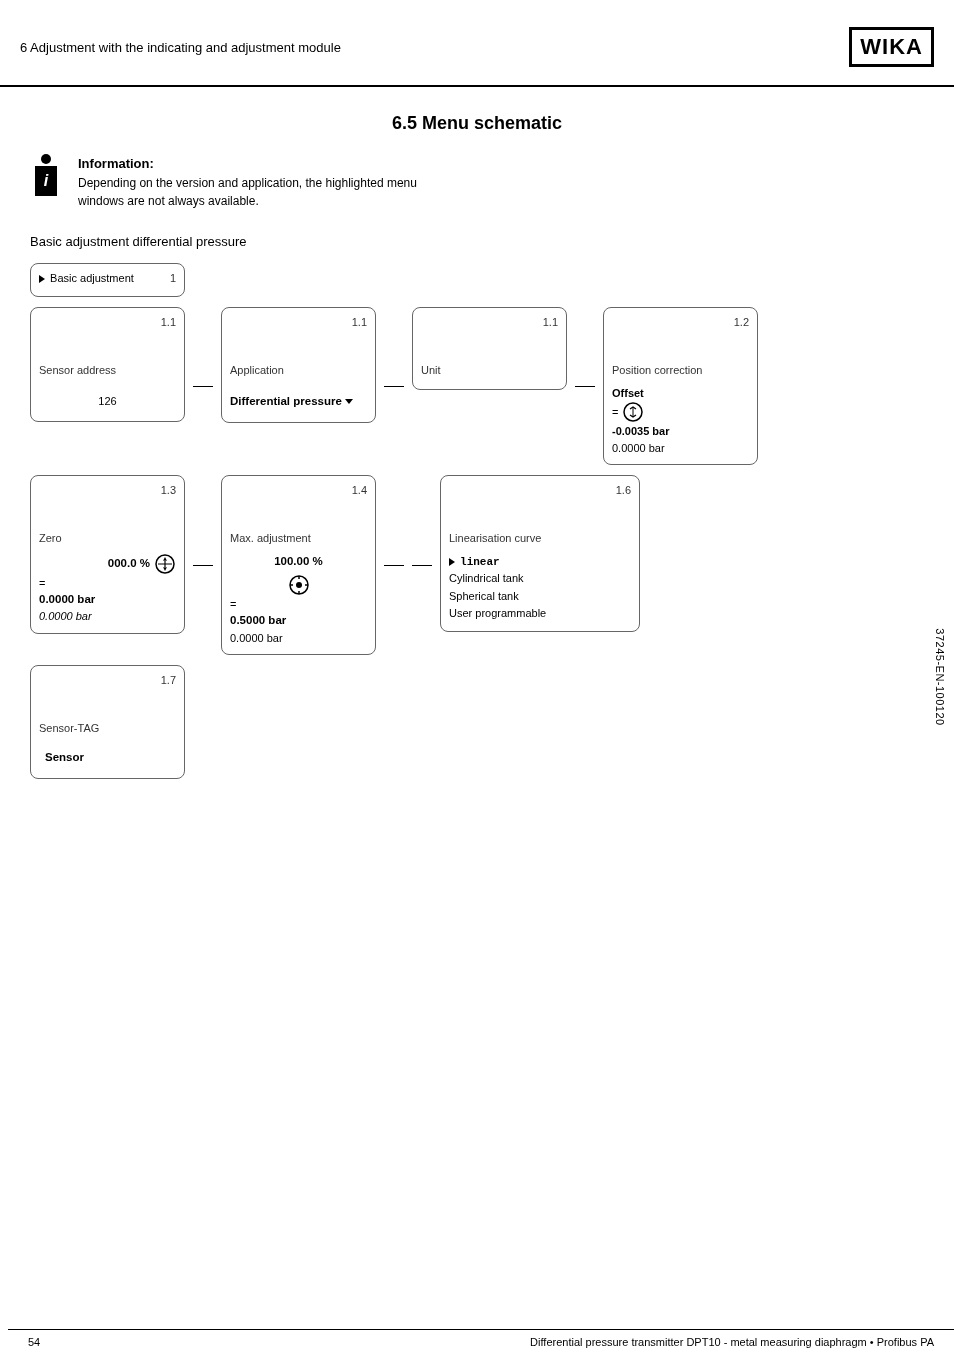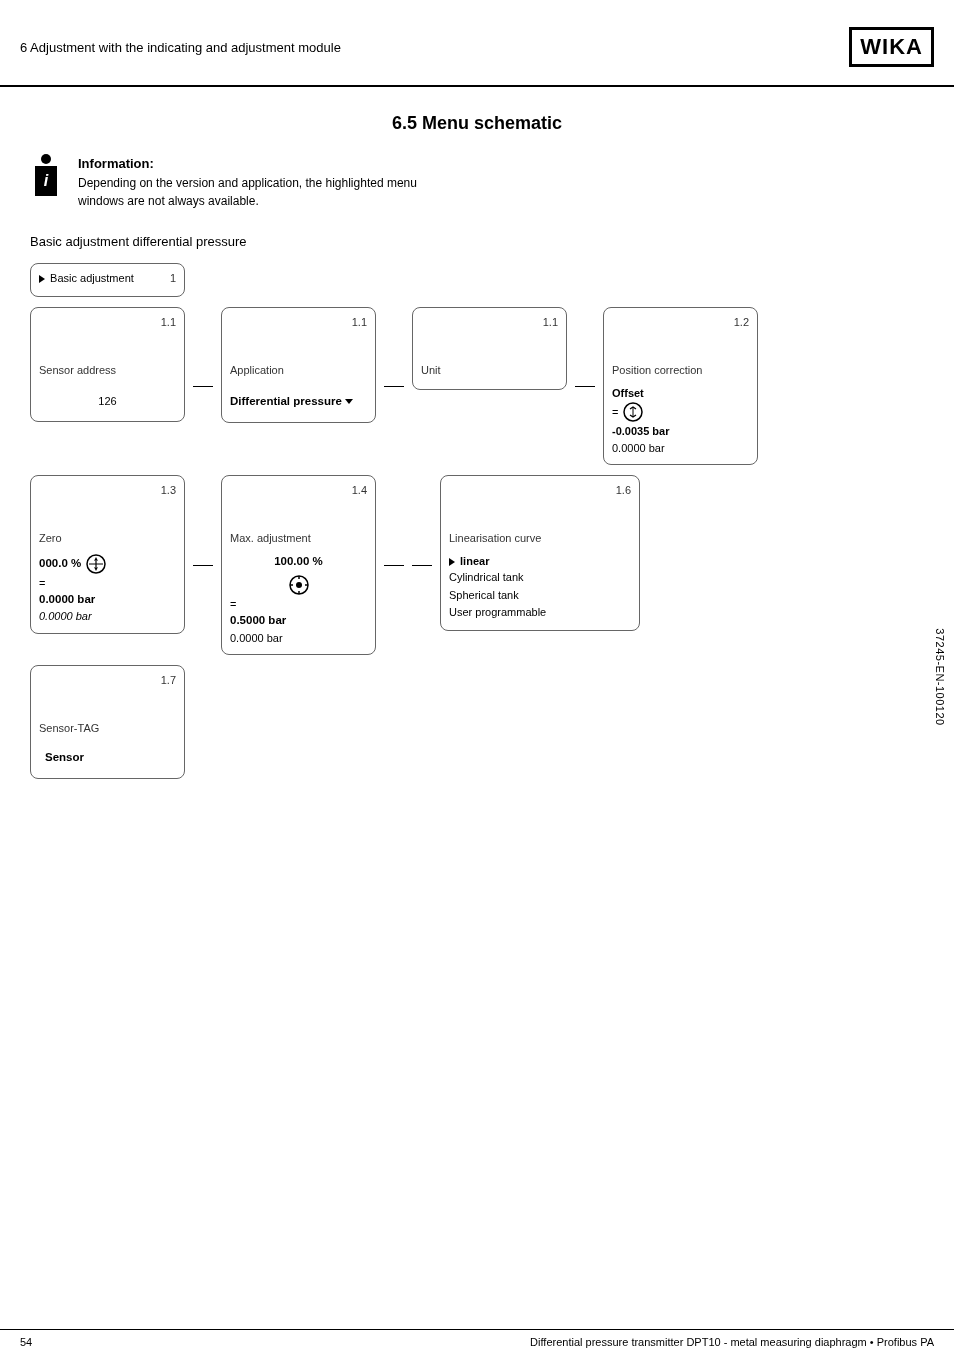--- a/index.html
+++ b/index.html
@@ -166,37 +166,38 @@
       width: 0;
       height: 0;
       border-top: 4px solid transparent;
       border-bottom: 4px solid transparent;
       border-left: 6px solid #000;
       vertical-align: middle;
       margin-right: 2px;
     }
     .active-item {
       font-weight: bold;
+      font-family: Liberation Mono, monospace;
     }
     .menu-list-item {
       display: block;
       font-size: 11px;
       line-height: 1.6;
     }
 
     
     .main-menu-box {
       min-width: 155px;
     }
 
     
     .footer {
       position: absolute;
       bottom: 0;
-      left: 0;
+      left: 8px;
       right: 0;
       border-top: 1.5px solid #000;
       padding: 6px 20px;
       display: flex;
       justify-content: space-between;
       align-items: center;
       font-size: 11px;
     }
     .right-margin-text {
       position: absolute;
@@ -323,21 +324,21 @@
     </div>
 
     <div class="menu-row">
 
       <div class="menu-box">
         <div class="menu-box-header">
           <span class="menu-box-label">Zero</span>
           <span class="menu-box-number">1.3</span>
         </div>
         <div class="menu-box-content">
-          <div style="display:flex; align-items:center; gap:4px;">
+          <div style="display:flex; align-items:center; gap:4px;justify-content:flex-end;">
             <span class="value-bold">000.0 %</span>
             <svg width="22" height="22" viewBox="0 0 22 22">
               <circle cx="11" cy="11" r="9" fill="none" stroke="#000" stroke-width="1.5"></circle>
               <path d="M11 4 L13 8 L11 7 L9 8 Z" fill="#000"></path>
               <path d="M11 18 L13 14 L11 15 L9 14 Z" fill="#000"></path>
               <line x1="11" y1="7" x2="11" y2="15" stroke="#000" stroke-width="1.2"></line>
               <line x1="4" y1="11" x2="18" y2="11" stroke="#000" stroke-width="1"></line>
             </svg>
           </div>
           <div>=</div>

